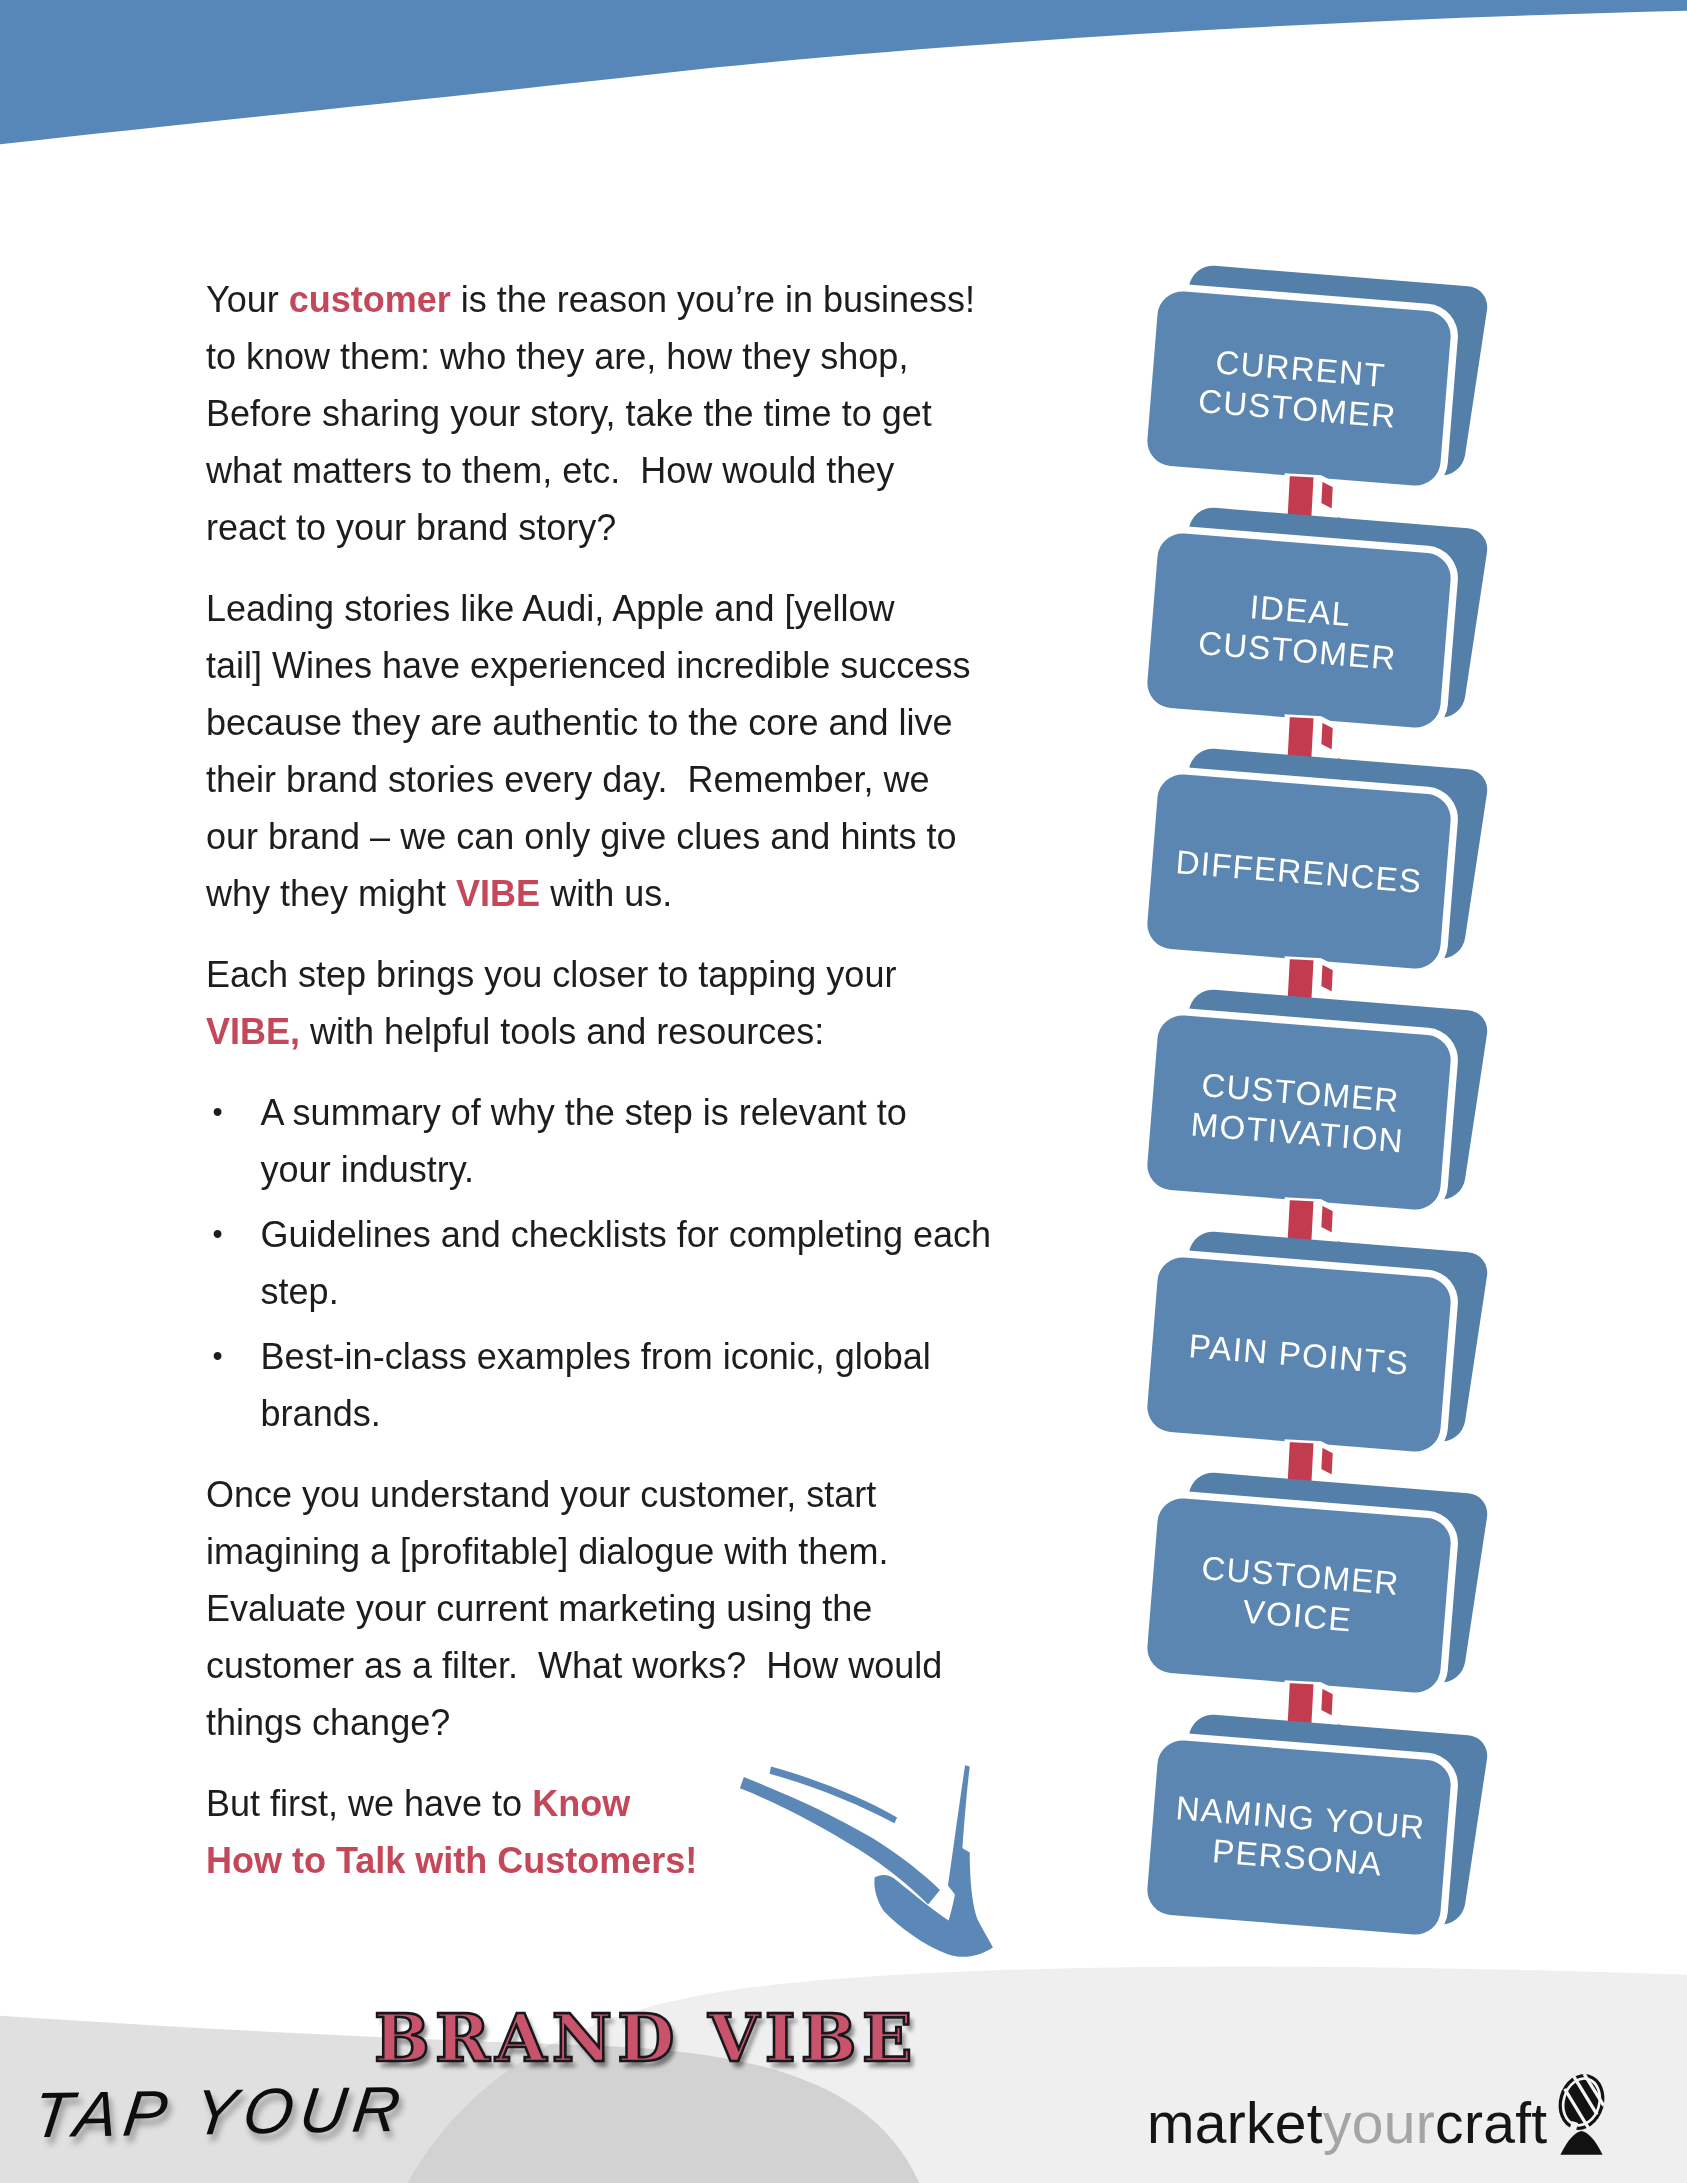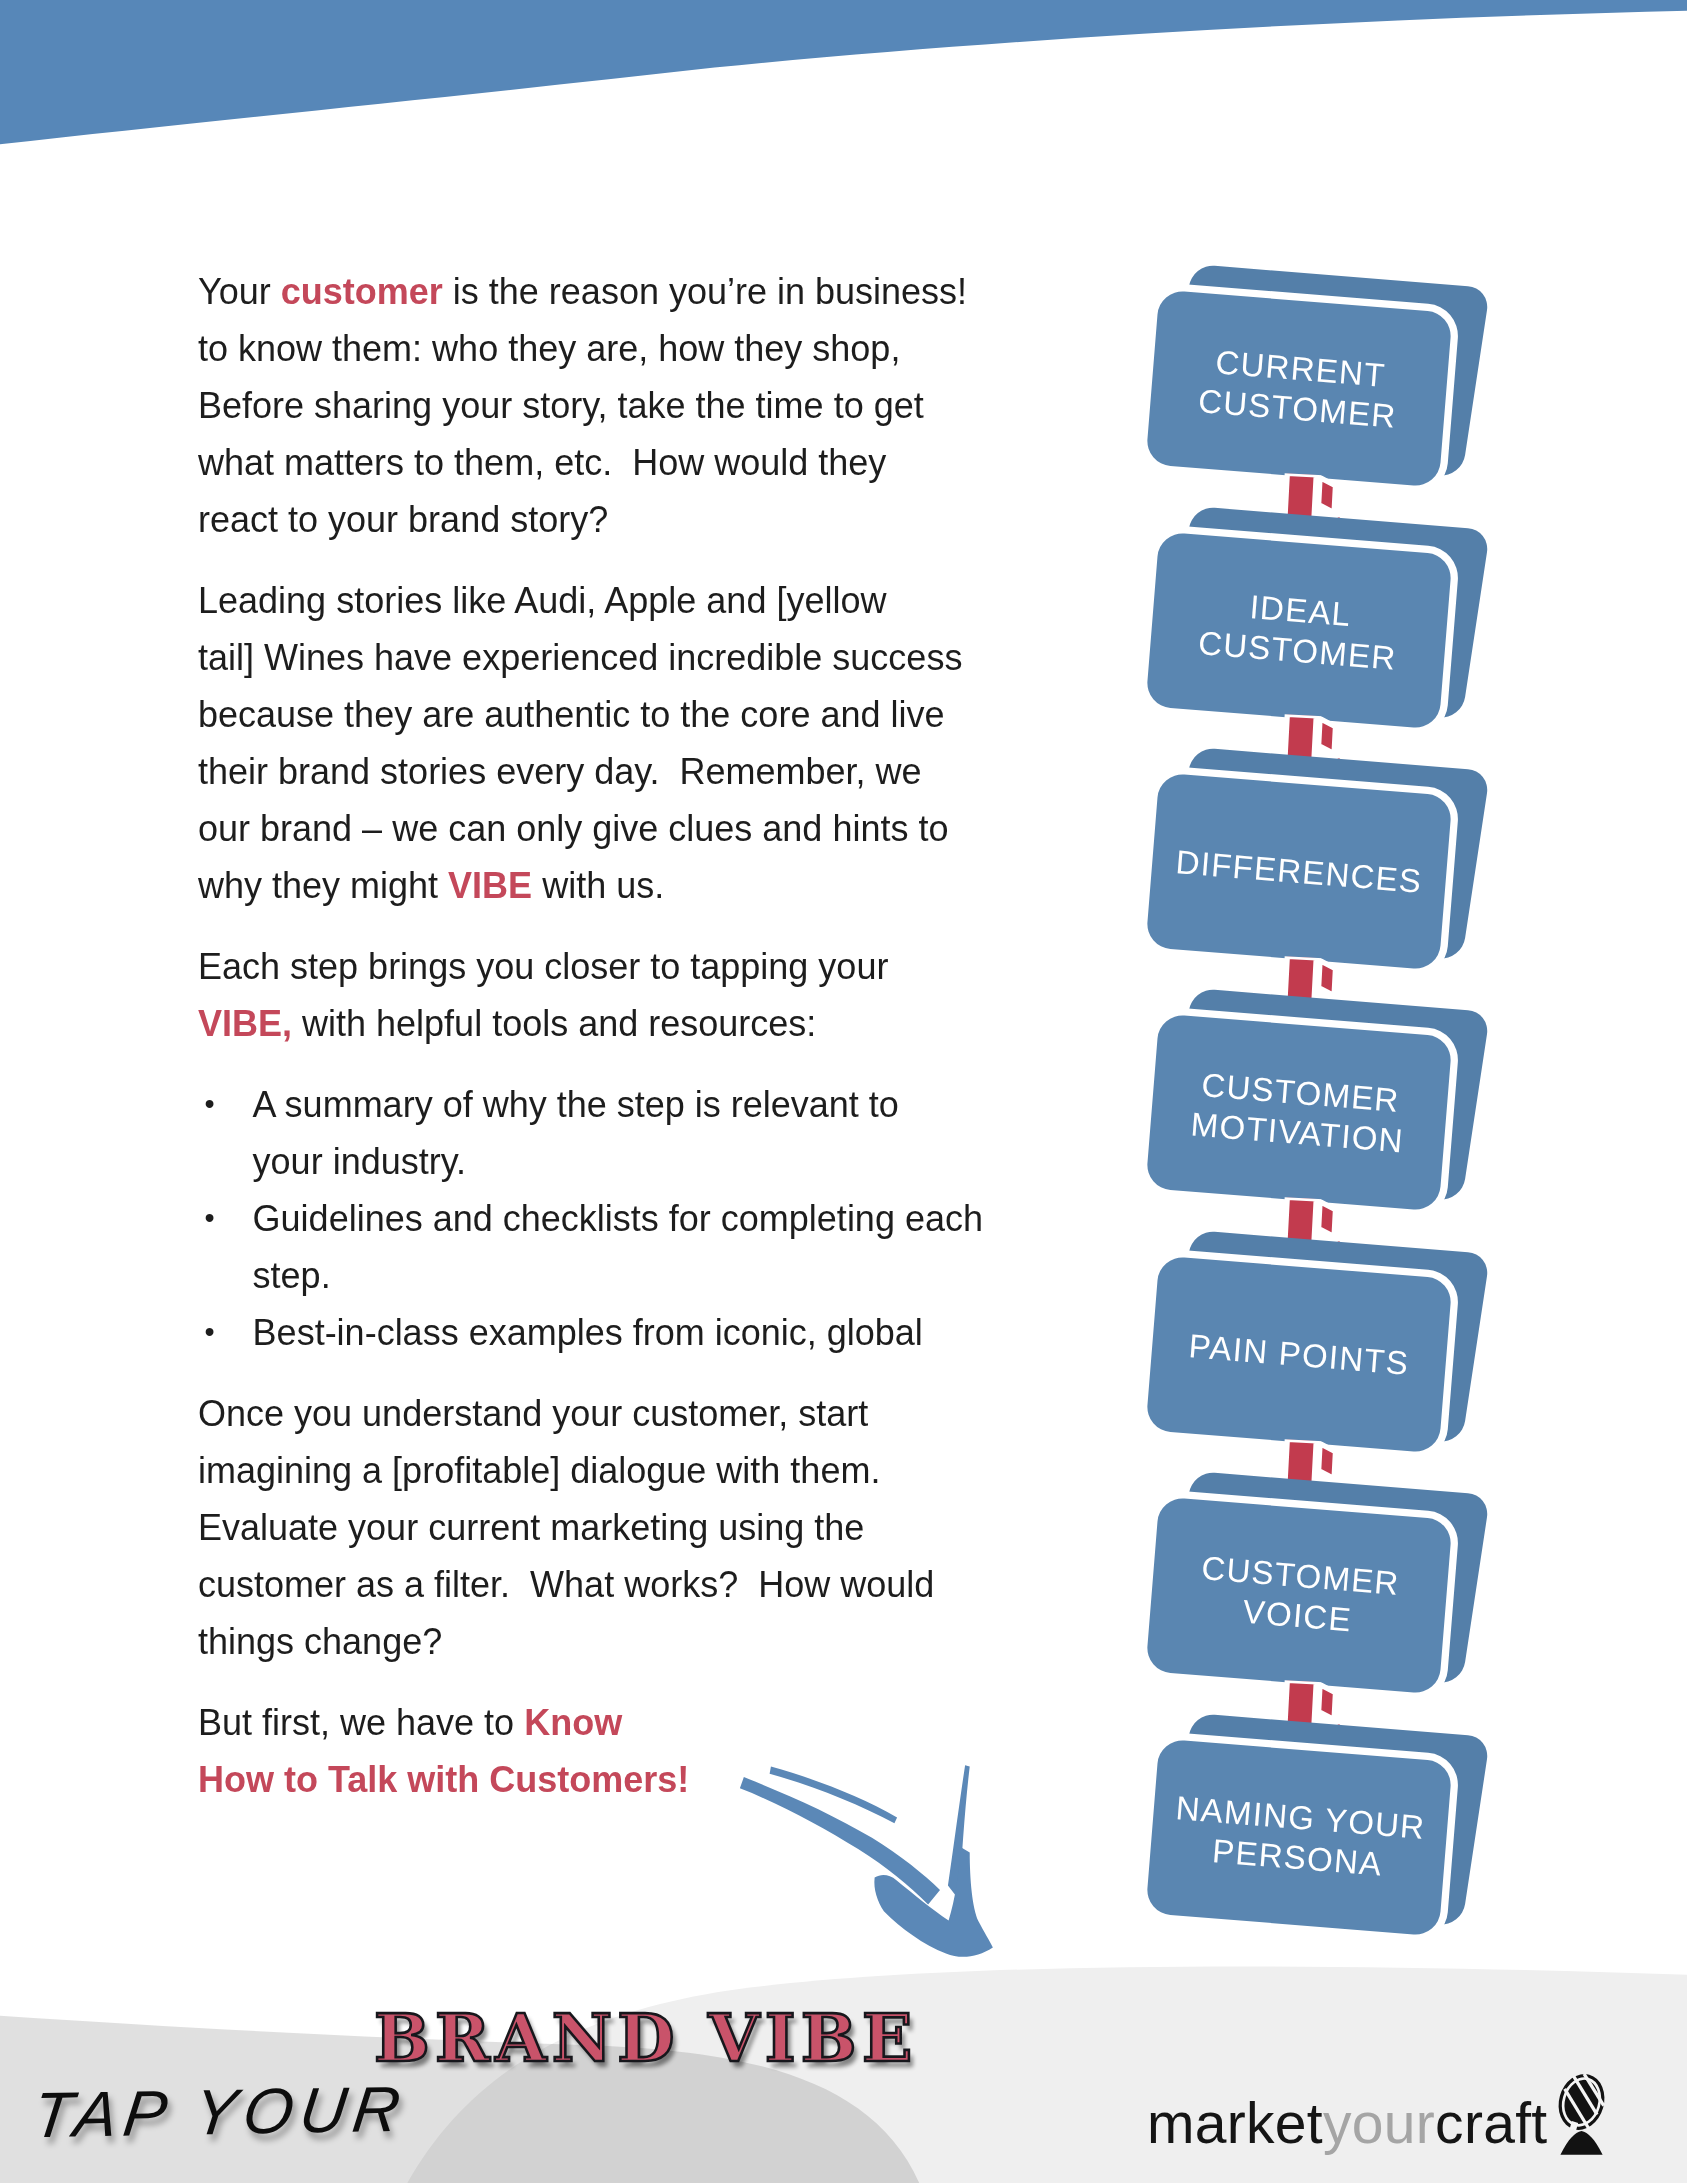--- a/index.html
+++ b/index.html
@@ -8,21 +8,21 @@
     --brand-red:#c9536a; --logo-gray:#a5a5a5;
   }
   html,body{margin:0;padding:0;background:#fff;}
   #page{position:relative;width:1687px;height:2183px;background:#fff;overflow:hidden;
         font-family:"Liberation Sans",sans-serif;color:var(--ink);}
   #page svg{display:block;}
   .abs{position:absolute;}
 
   
   #textcol{position:absolute;left:198px;top:263px;width:860px;font-size:36px;line-height:57px;}
-  .block{margin:0;}
+  .block{margin:8px;}
   .block.gap{margin-bottom:24px;}
   .line{white-space:pre-wrap;}
   .line span.b{font-weight:normal;}
   .line span.rb{font-weight:bold;color:var(--red);}
   .bullet{display:flex;}
   .bullet .dot{width:48px;flex:0 0 48px;text-align:left;padding-left:6.6px;font-size:29px;}
   .btext{flex:1;}
 
   
   .fc-slot{position:absolute;left:1152px;width:294px;height:175px;transform:rotate(4.6deg);}
@@ -92,20 +92,21 @@
         <span class="dot">•</span>
         <div class="btext">
           <div class="line"><span>Guidelines and checklists for completing each</span></div>
           <div class="line"><span>step.</span></div>
         </div>
       </div>
       <div class="block gap bullet">
         <span class="dot">•</span>
         <div class="btext">
           <div class="line"><span>Best-in-class examples from iconic, global</span></div>
+          <div class="line"><span>brands.</span></div>
         </div>
       </div>
       <div class="block gap">
         <div class="line"><span>Once you understand your customer, start</span></div>
         <div class="line"><span>imagining a [profitable] dialogue with them.</span></div>
         <div class="line"><span>Evaluate your current marketing using the</span></div>
         <div class="line"><span>customer as a filter.  What works?  How would</span></div>
         <div class="line"><span>things change?</span></div>
       </div>
       <div class="block">

